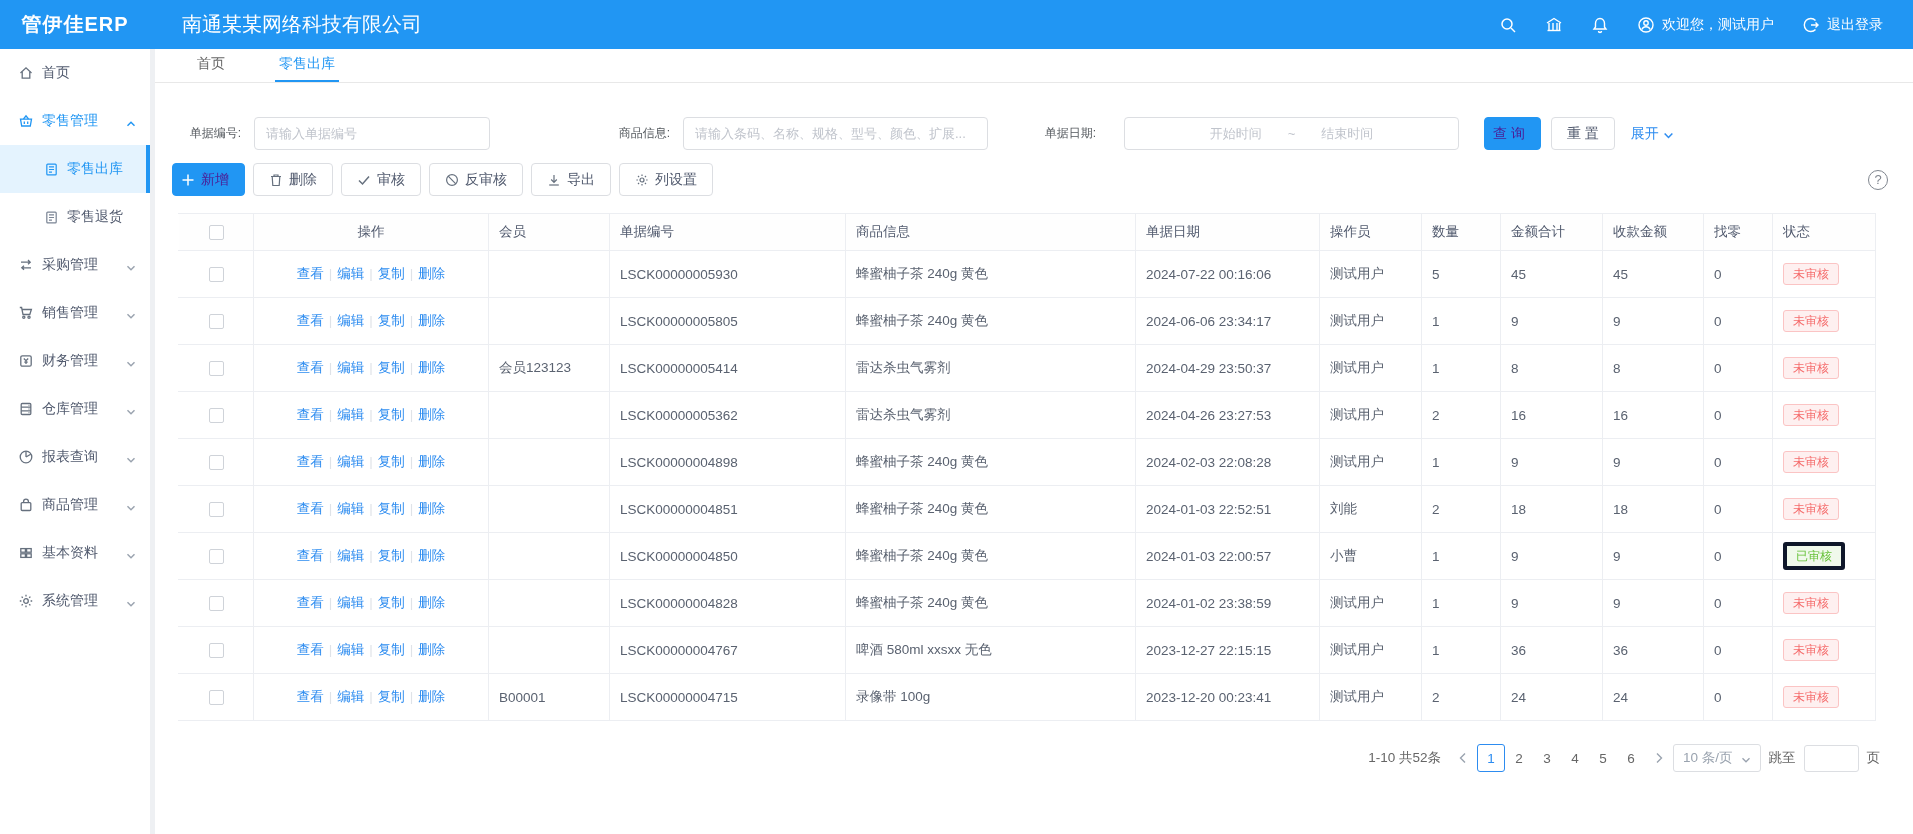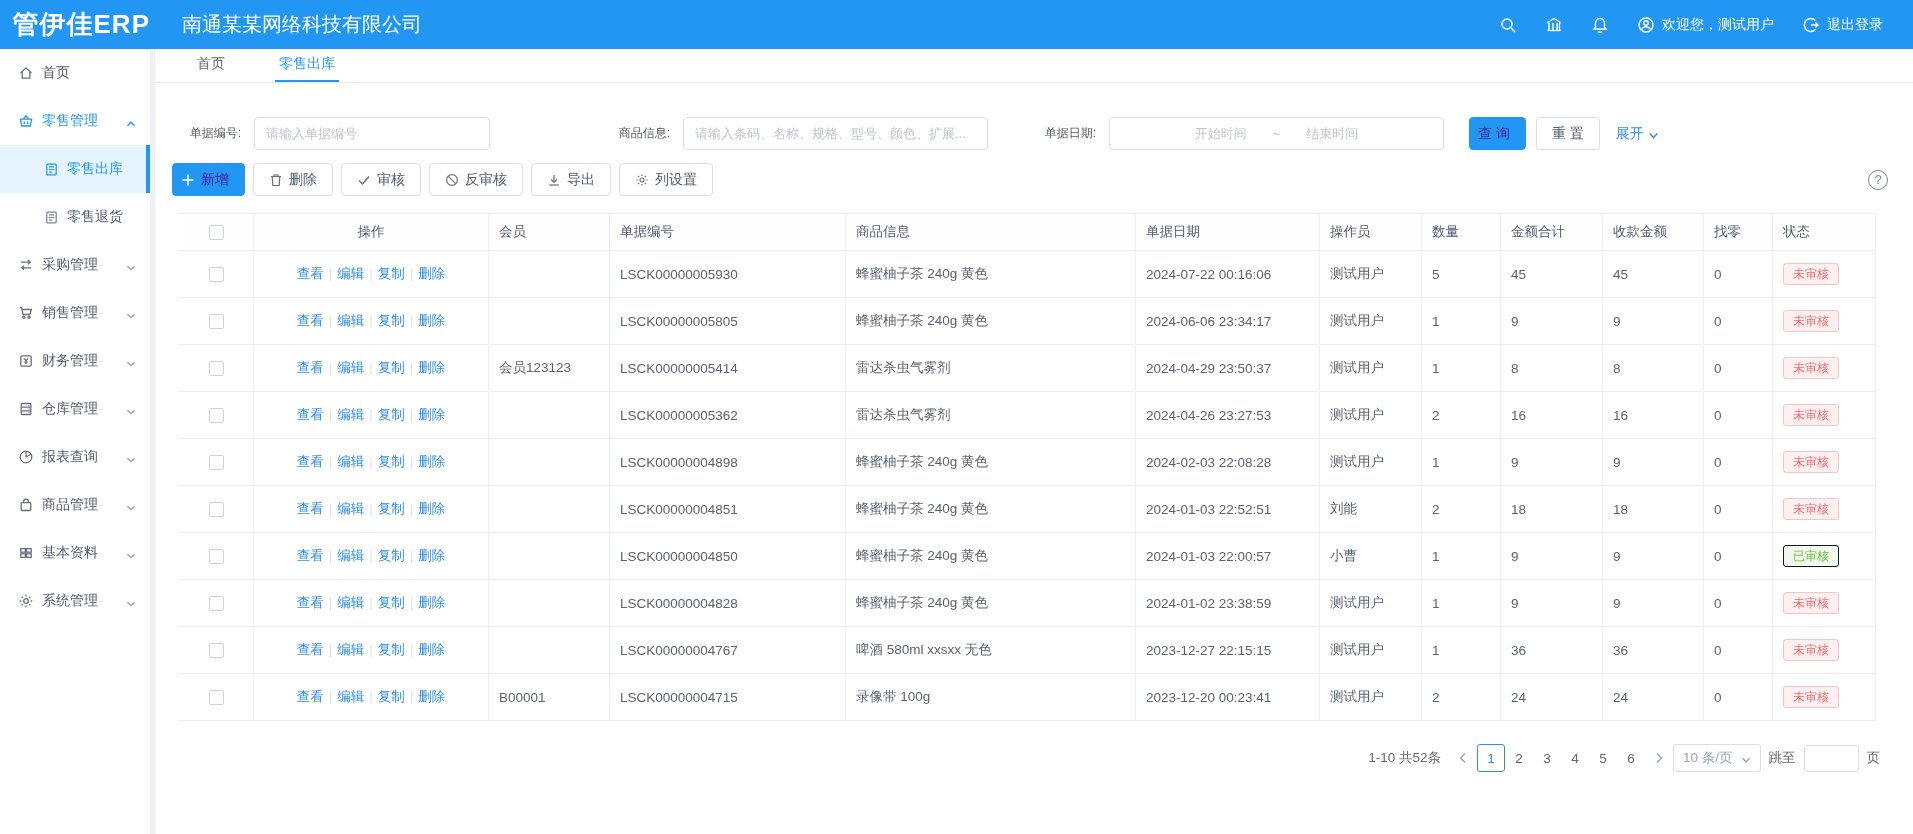--- a/index.html
+++ b/index.html
@@ -2,21 +2,21 @@
 <html><head>
 <meta charset="utf-8">
 <style>
   * { margin:0; padding:0; box-sizing:border-box; }
   html,body { width:1913px; height:834px; overflow:hidden;
     font-family:"Liberation Sans","DejaVu Sans",sans-serif; background:#f0f2f5; color:#515a6e; }
 
   
   .header { position:absolute; left:0; top:0; width:1913px; height:49px;
     background:#2196f3; display:flex; align-items:center; color:#fff; z-index:10; }
-  .logo { width:150px; text-align:right; font-size:26px; font-weight:bold; letter-spacing:1px; }
+  .logo { width:150px; text-align:center; font-size:20px; font-weight:bold; letter-spacing:1px; }
   .company { font-size:20px; margin-left:32px; }
   .header-right { margin-left:auto; display:flex; align-items:center; gap:28px; padding-right:30px; font-size:14px; }
   .hicon { width:18px; height:18px; display:inline-block; }
   .hitem { display:flex; align-items:center; gap:7px; cursor:pointer; }
 
   
   .sidebar { position:absolute; left:0; top:49px; width:150px; height:785px; background:#fff; }
   .side-divider { position:absolute; left:150px; top:49px; width:5px; height:785px; background:#eef0f3; }
   .nav-item { height:48px; display:flex; align-items:center; padding-left:18px; font-size:14px;
     color:#515a6e; cursor:pointer; position:relative; }
@@ -38,21 +38,21 @@
 
   
   .filters { display:flex; align-items:center; margin-top:34px; padding-left:8px; height:33px; }
   .f-label { font-size:12px; color:#54595e; text-align:right; width:78px; flex:0 0 auto; }
   .f-input { height:33px; border:1px solid #dcdee2; border-radius:4px; padding:0 11px; font-size:13px;
     color:#515a6e; margin-left:13px; outline:none; font-family:inherit; }
   .f-input::placeholder { color:#c0c4cc; }
   .inp-order { width:236px; }
   .inp-product { width:305px; margin-right:0; }
   .gap1 { width:102px; flex:0 0 auto; } .gap2 { width:30px; flex:0 0 auto; }
-  .daterange { height:33px; width:335px; border:1px solid #dcdee2; border-radius:4px; margin-left:13px;
+  .daterange { height:33px; width:335px; border:1px solid #dcdee2; border-radius:4px; margin-left:28px;
     display:flex; align-items:center; justify-content:center; gap:26px; font-size:13px; color:#c0c4cc; cursor:text;text-align:right; }
   .btn { height:33px; border:1px solid #dcdee2; border-radius:4px; background:#fff; font-size:14px;
     color:#515a6e; padding:0 15px; cursor:pointer; display:inline-flex; align-items:center; gap:6px; font-family:inherit; }
   .btn-primary { background:#2196f3; border-color:#2196f3; color:#4c1d95;padding-left:8px; }
   .btn-search { margin-left:25px; } .btn-reset { margin-left:10px; }
   .expand-link { margin-left:16px; color:#2d8cf0; font-size:14px; cursor:pointer; display:inline-flex; align-items:center; gap:4px; }
   .expand-link .chev { width:11px; height:11px; }
 
   
   .toolbar { display:flex; align-items:center; margin-top:13px; padding:0 25px 0 17px; height:33px; }
@@ -70,21 +70,21 @@
   th:first-child, td:first-child { border-left:1px solid #fff; }
   th { height:37px; border-top:1px solid #eceef2; color:#515a6e; font-weight:normal; background:#fefefe; }
   td { height:47px; }
   th.c, td.c { text-align:center; }
   .checkbox { width:15px; height:15px; border:1px solid #cfd3d9; border-radius:2px; background:#fff;
     display:inline-block; vertical-align:middle; cursor:pointer; }
   .action-link { color:#2d8cf0; cursor:pointer; text-decoration:none; margin:0 5px; }
   .sep { color:#dfe3e8; }
   .badge { display:inline-block; font-size:12px; line-height:20px; padding:0 9px; border-radius:3px; }
   .badge-red { color:#f56c6c; background:#fef0f0; border:1px solid #fbc4c4; }
-  .badge-green { color:#67c23a; background:#f0f9eb; border:1px solid #0f172a; }
+  .badge-green { color:#67c23a; background:#f0f9eb; border:4px solid #0f172a; }
 
   
   .pagination { display:flex; align-items:center; justify-content:flex-end; gap:8px;
     margin:23px 33px 0 0; font-size:13.5px; color:#666; }
   .pg-total { margin-right:8px; }
   .pg-arrow { width:12px; height:12px; color:#9aa3af; cursor:pointer; }
   .page { min-width:28px; height:28px; display:inline-flex; align-items:center; justify-content:center;
     border-radius:3px; cursor:pointer; padding:0 4px; }
   .page.active { border:1px solid #2d8cf0; color:#2d8cf0; }
   .pg-select { height:28px; border:1px solid #dcdee2; border-radius:3px; color:#9aa3af;

